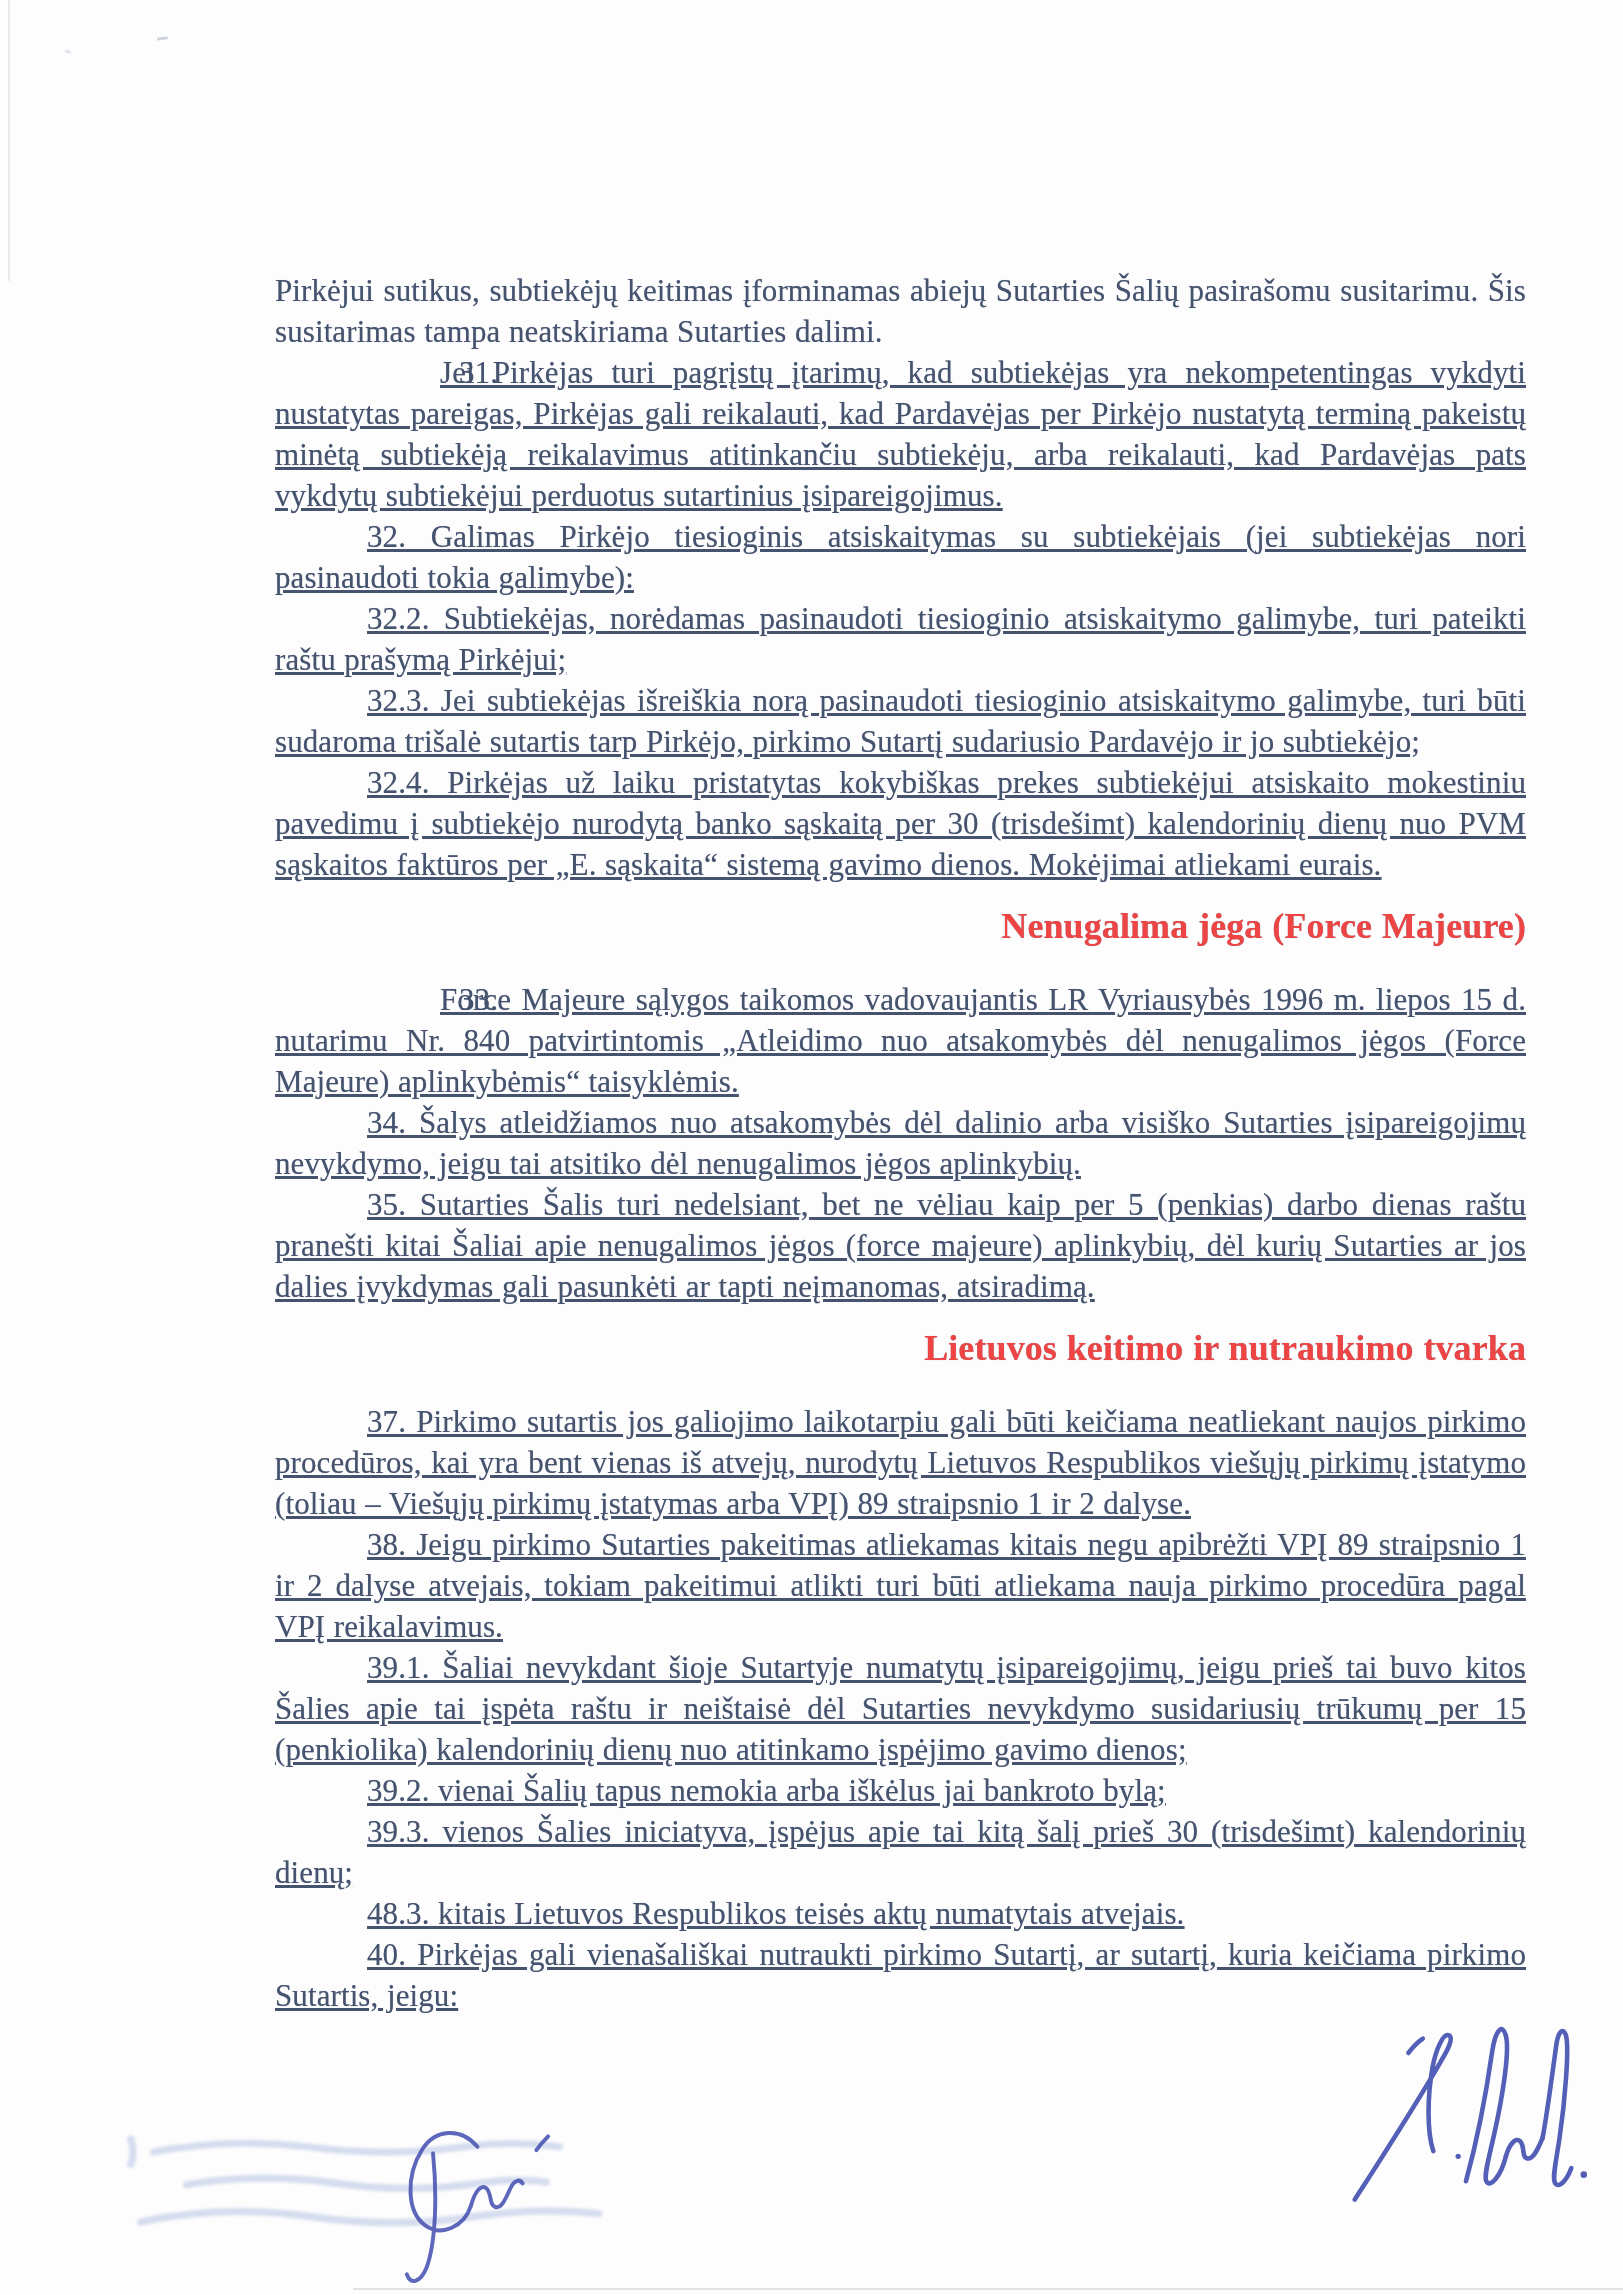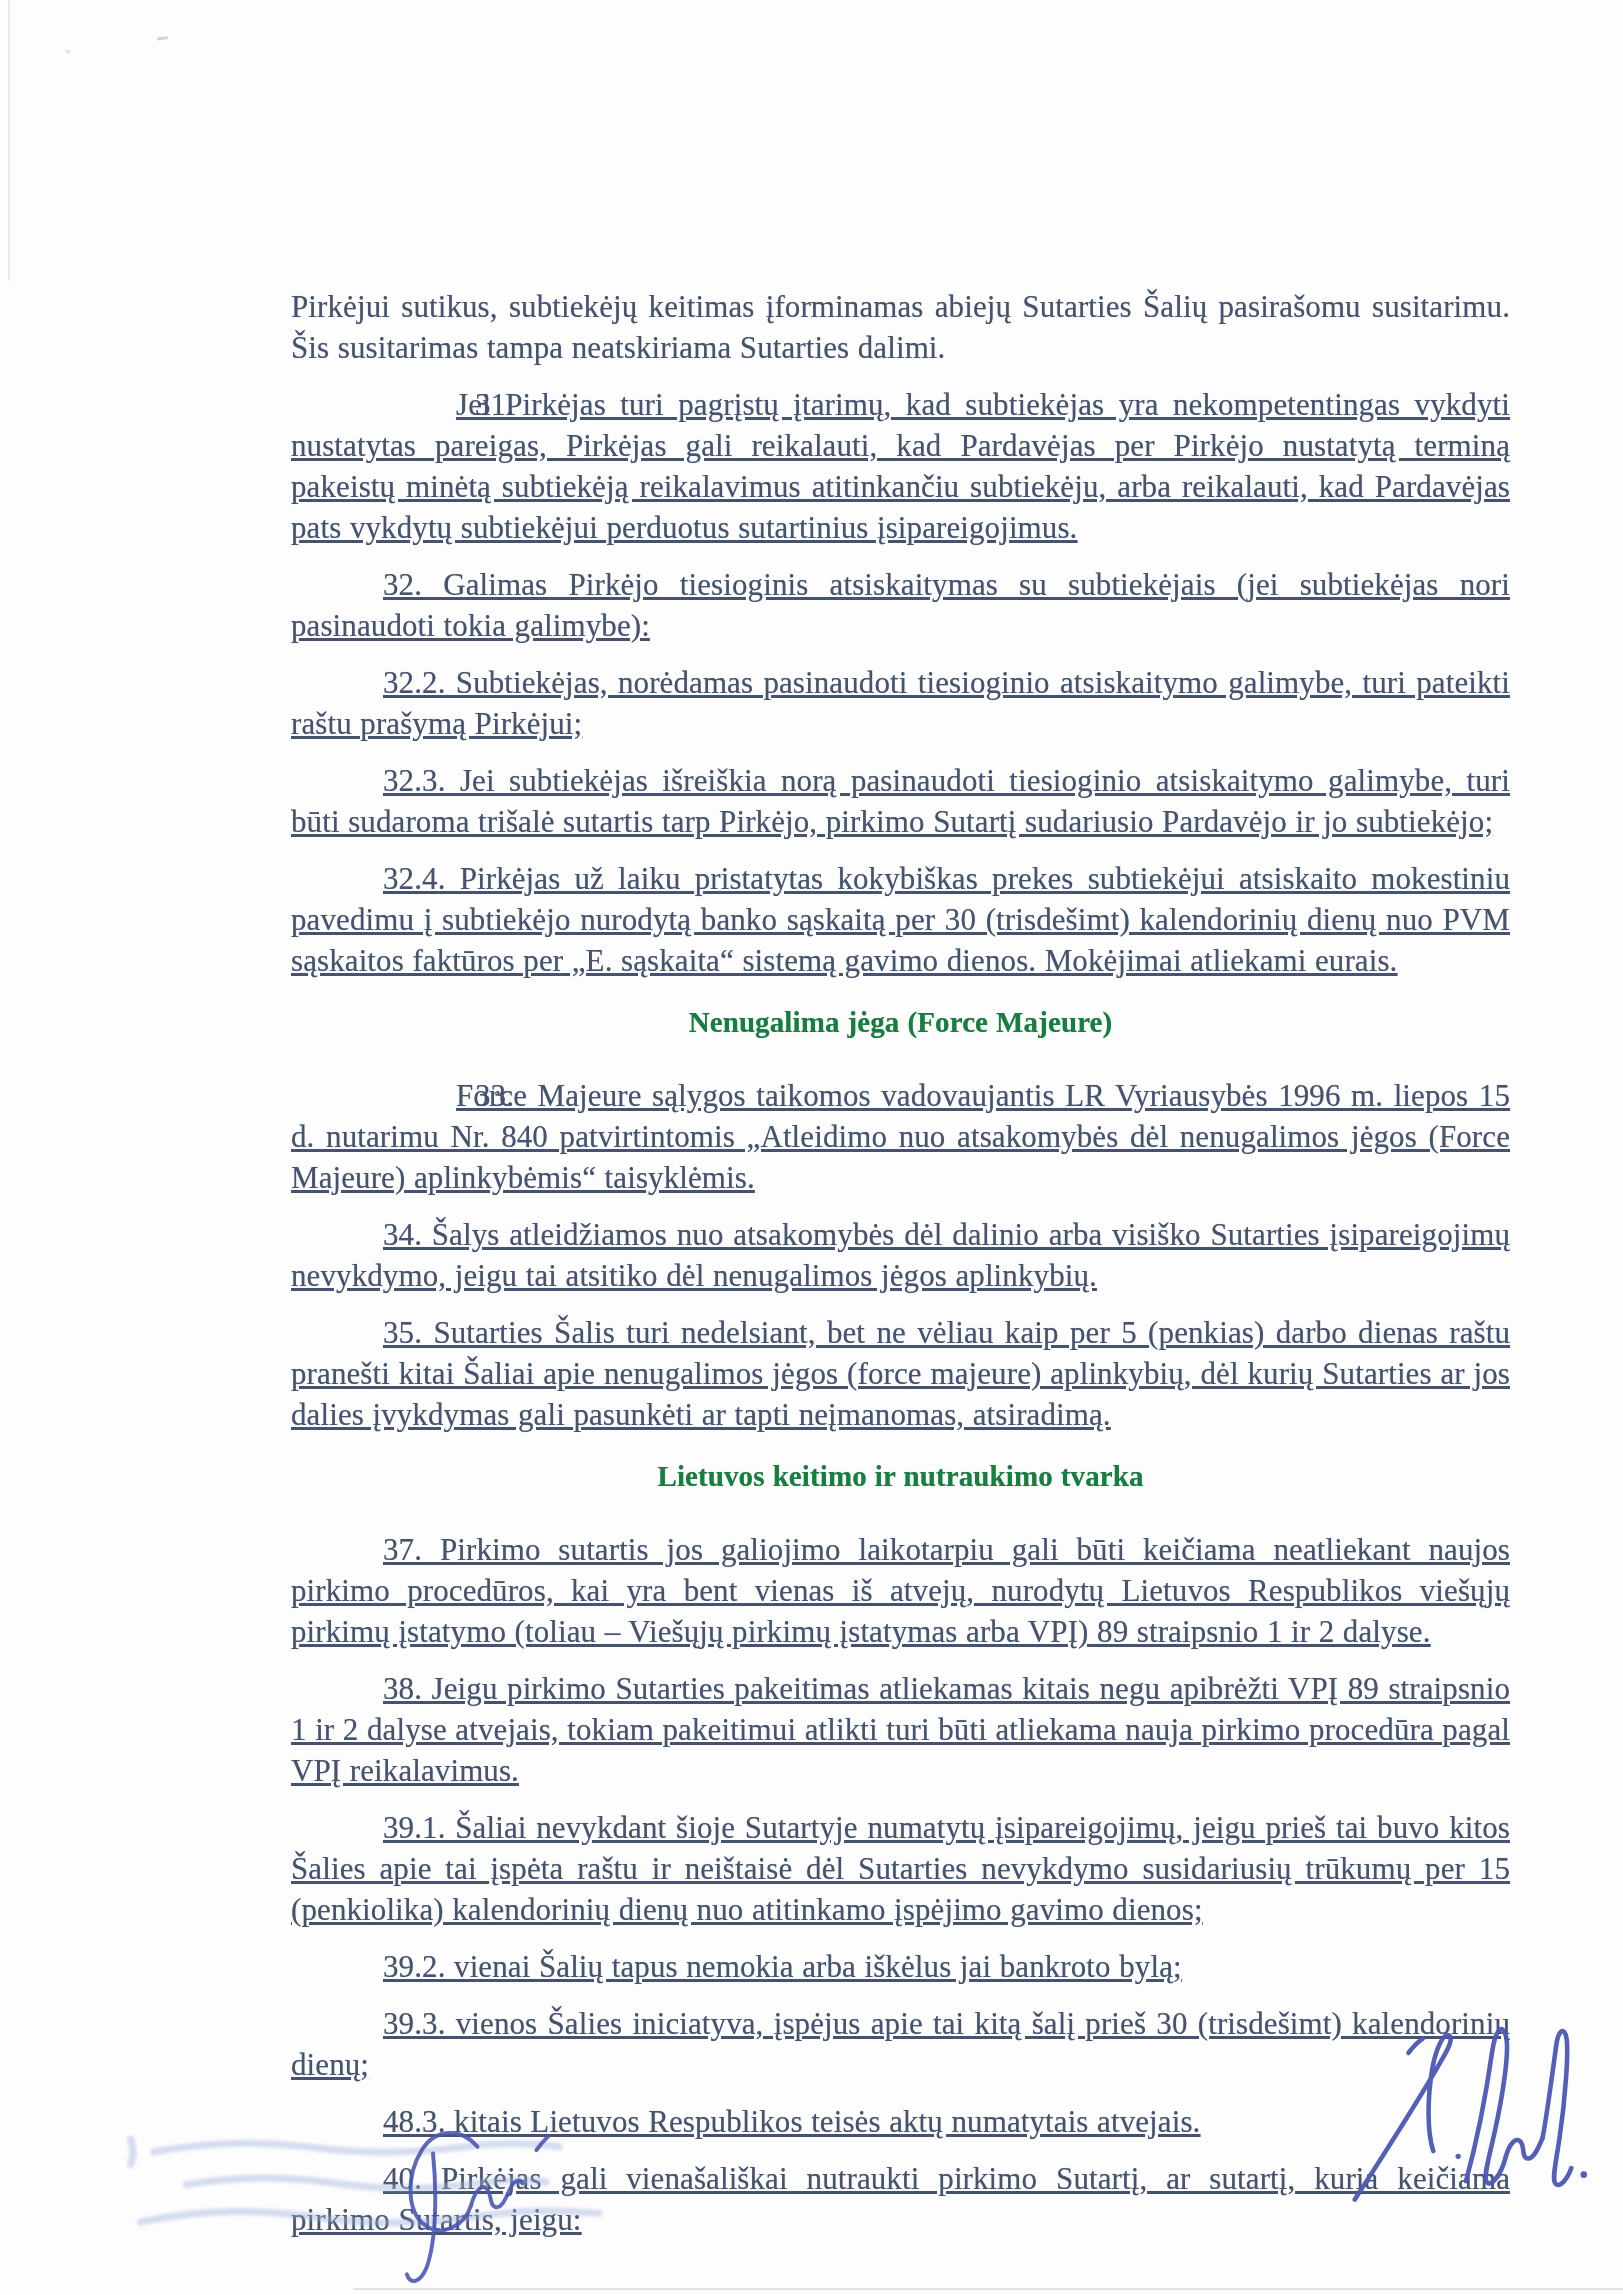--- a/index.html
+++ b/index.html
@@ -22,41 +22,41 @@
     top: 270px;
     width: 1251px;
     font-size: 31px;
     line-height: 41px;
     text-align: justify;
     letter-spacing: 0.1px;
     word-spacing: 0.7px;
     text-shadow: 0 0 0.7px rgba(62, 76, 105, 0.55);
   }
   p.para {
-    margin: 16px;
+    margin: 0;
     padding: 0;
     text-indent: 0;
   }
   p.indent {
     text-indent: 92px;
     text-decoration: underline;
   }
   .pnum {
     display: inline-block;
     width: 73px;
   }
   h2.heading {
     margin: 21px 0 32px 0;
     padding: 0;
-    font-size: 29px;
+    font-size: 36px;
     line-height: 41px;
     font-weight: bold;
-    text-align: center;
+    text-align: right;
     text-indent: 0;
-    color: #15803d;
+    color: #ef4444;
     text-shadow: 0 0 0.7px rgba(50, 63, 92, 0.6);
   }
   .sig-svg {
     position: absolute;
   }
   .ink {
     fill: none;
     stroke: #4c57b4;
     stroke-linecap: round;
     stroke-linejoin: round;

